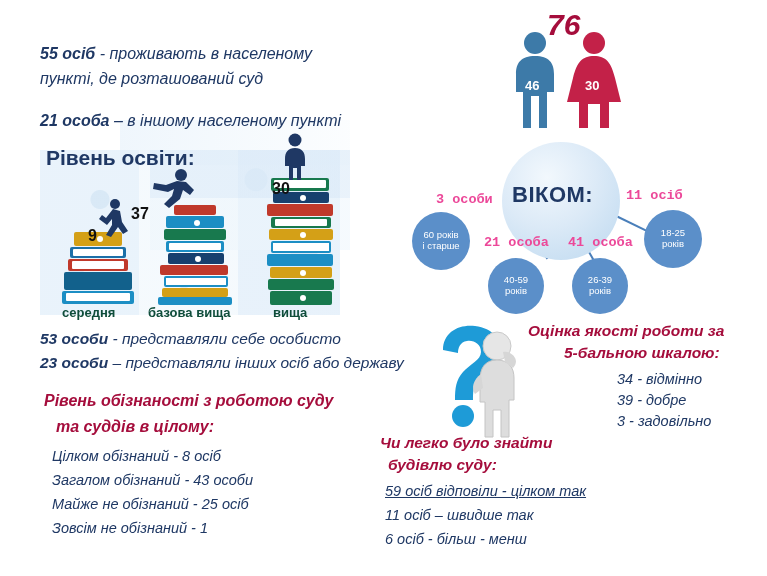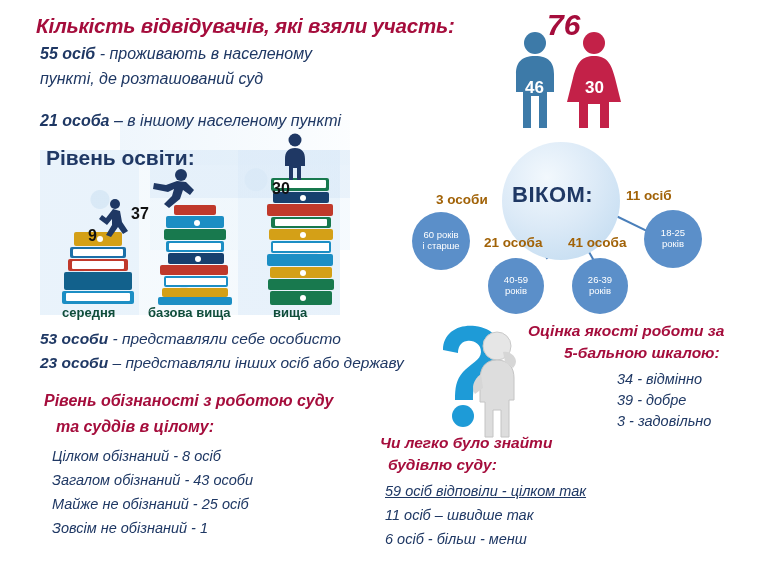--- a/index.html
+++ b/index.html
@@ -54,21 +54,21 @@
   #l-55b{ left:40px; top:70px; font-size:16px; }
   #l-21 { left:40px; top:100px; font-size:16px;margin-top:12px; }
 
   
   #num76 {
     left:547px; top:8px; font-size:30px; color:#A50D3C;
     font-weight:bold; font-style:italic;
   }
   #people { left:503px; top:30px; width:130px; height:100px; }
   .fig-num {
-    position:absolute; color:#ffffff; font-weight:bold; font-size:17px;
+    position:absolute; color:#ffffff; font-weight:bold; font-size:13px;
     font-family:"Liberation Sans", sans-serif;
   }
 
   
   #eduHd { left:46px; top:146px; font-size:21px; color:#1F3864; font-weight:bold; font-style:normal; }
   .edu-num { position:absolute; color:#111111; font-weight:bold; font-size:16px; font-family:"Liberation Sans", sans-serif; }
   #edu9  { left:88px; top:227px; }
   #edu37 { left:131px; top:205px; }
   #edu30 { left:272px; top:180px; }
   .edu-lbl {
@@ -109,22 +109,22 @@
   .bub.blue { background:#5B8FC9; }
   .bub-center {
     position:absolute; border-radius:50%;
     background: radial-gradient(circle at 38% 30%, #f2f8fd 0%, #dceaf7 45%, #bcd8ef 100%);
   }
   #vikom-label {
     position:absolute; color:#1F3864; font-weight:bold; font-size:22px;
     font-family:"Liberation Sans", sans-serif; letter-spacing:.5px;
   }
   .bub-cnt {
-    position:absolute; color:#a16207; font-weight:bold; font-size:13.5px;
-    font-family:Liberation Sans, sans-serif; white-space:nowrap;
+    position:absolute; color:#ec4899; font-weight:bold; font-size:13.5px;
+    font-family:Liberation Mono, monospace; white-space:nowrap;
   }
   .connector { position:absolute; background:#4A7FBA; height:2px; transform-origin:0 50%; }
 
   
   #awHd1 { left:44px; top:392px; font-size:16px; }
   #awHd2 { left:56px; top:418px; font-size:16px; }
   .aw-row {
     position:absolute; color:#1F3864; font-style:italic; font-size:14.5px;
     font-family:"Liberation Sans", sans-serif; white-space:nowrap;
   }
@@ -160,21 +160,20 @@
 </style>
 </head>
 <body>
 
 <div id="stage">
 
   <div class="bgtex bg-top"></div>
   <div class="bgtex bg-edu"></div>
   <div class="bgtex bg-edu2"></div>
 
-  <div class="abs hd-red" id="title">Кількість відвідувачів, які взяли участь:</div>
 
   <div class="abs txt-navy" id="l-55">
     <b>55 осіб</b><span>  - проживають в населеному</span>
   </div>
   <div class="abs txt-navy" id="l-55b">пункті, де розташований суд</div>
   <div class="abs txt-navy" id="l-21">
     <b>21 особа</b><span> – в іншому населеному пункті</span>
   </div>
 
   <div class="abs" id="num76">76</div>

